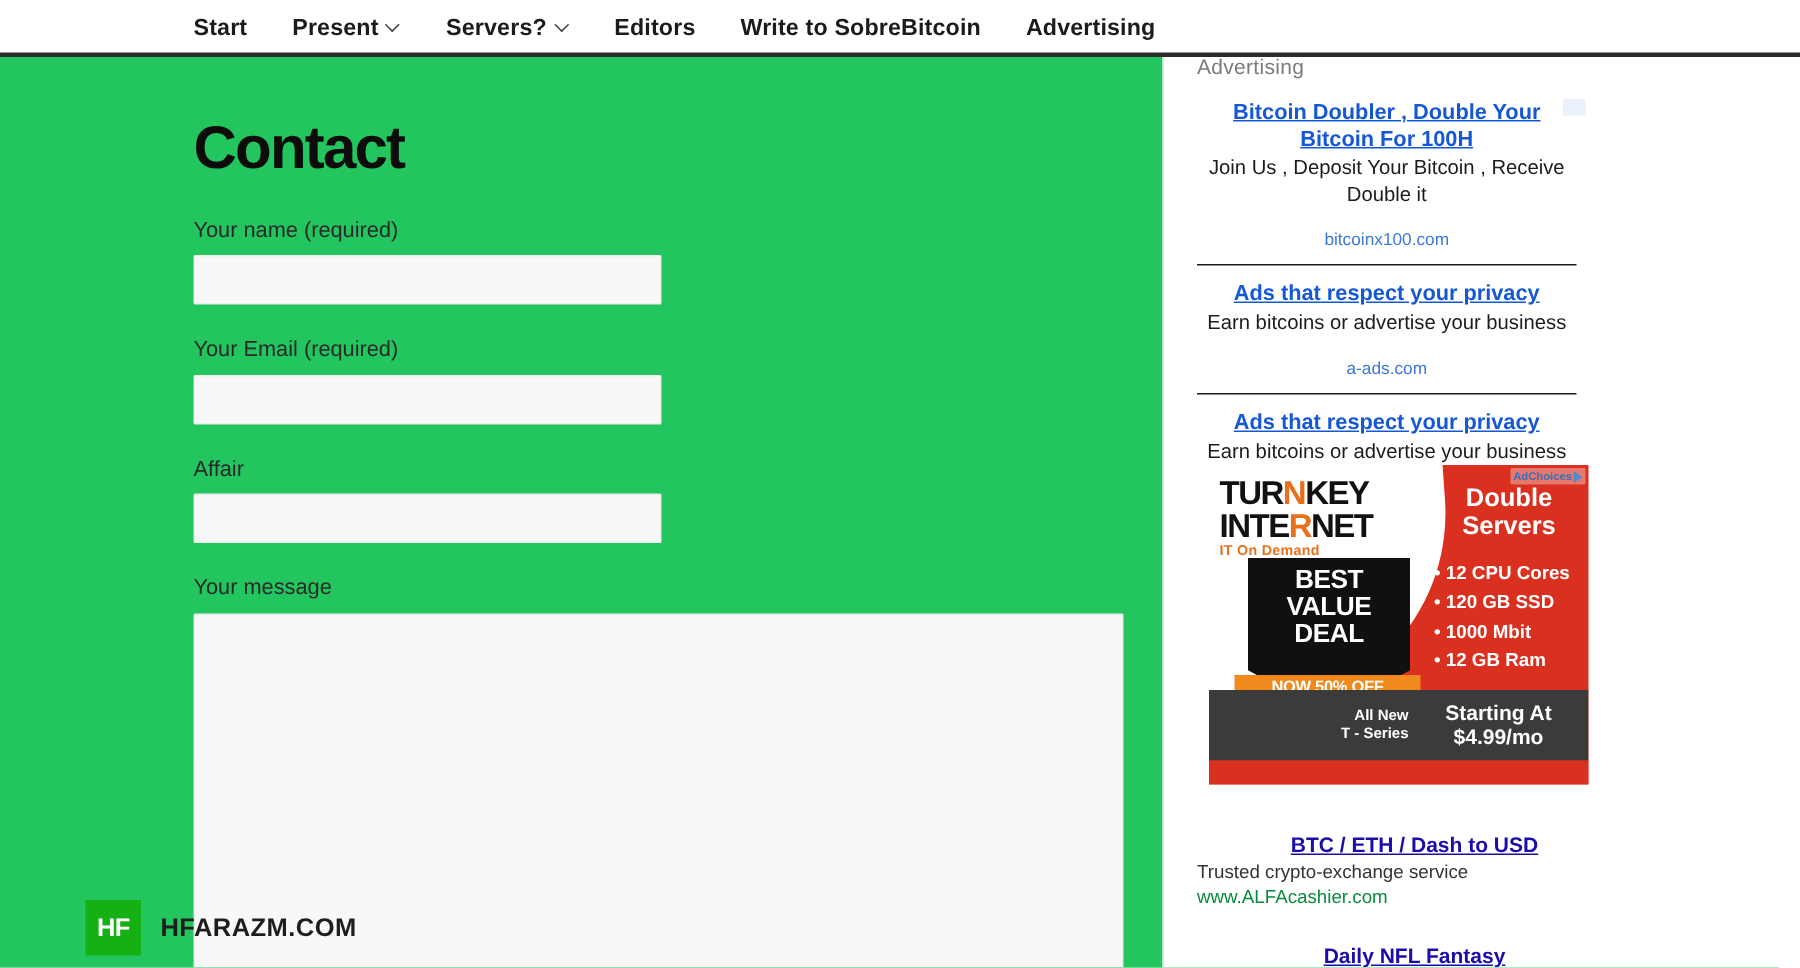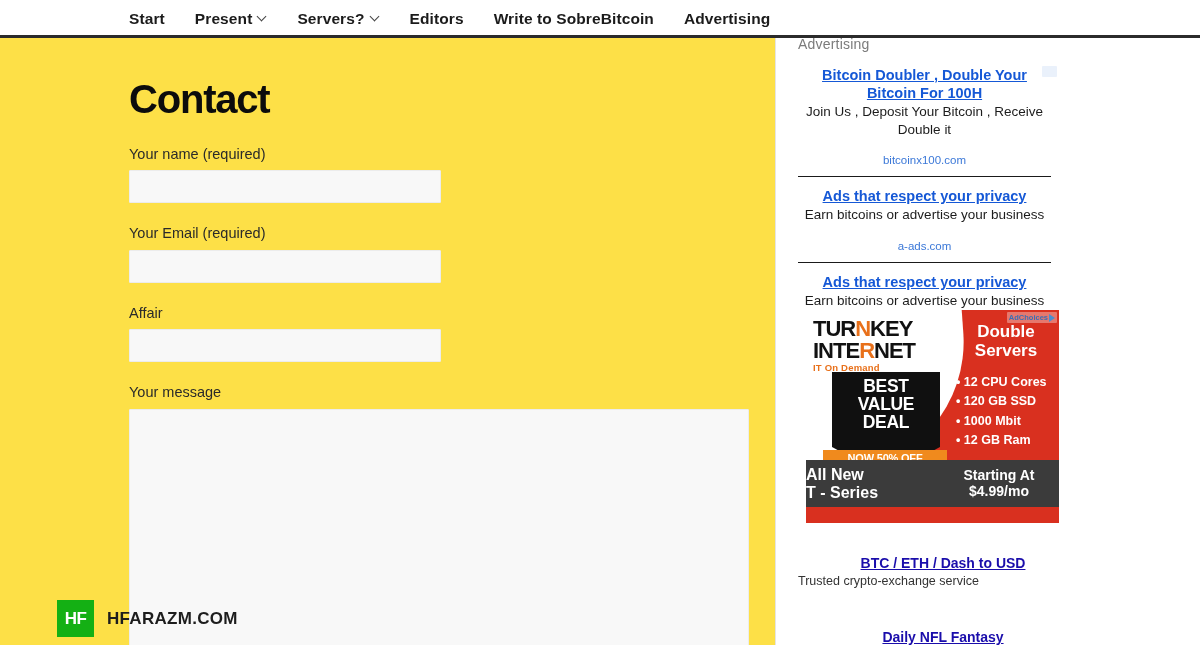--- a/index.html
+++ b/index.html
@@ -32,21 +32,21 @@
   .chev { display:inline-block; width:9px; height:9px; position:relative; top:-2px; }
   .chev:after{
     content:""; position:absolute; left:0; top:0;
     width:6px;height:6px;border-right:1.6px solid #444;border-bottom:1.6px solid #444;
     transform:rotate(45deg);
   }
 
   
   .content {
     position:absolute; top:38px; left:0; width:775px; height:607px;
-    background:#fde047; overflow:hidden;
+    background:#22c55e; overflow:hidden;
   }
   .vdiv {
     position:absolute; top:38px; left:775px; width:1px; height:607px;
     background:#e4e4e4;
   }
 
   .page-title {
     position:absolute; left:129px; top:14px;
     font-size:40px; font-weight:bold; color:#0c0c0c;
     letter-spacing:-1.2px; line-height:1;
@@ -129,21 +129,21 @@
     background:#f08a1d; color:#fff; font-size:11px; font-weight:bold;
     text-align:center; line-height:17px; letter-spacing:-.2px;
   }
   .b-right { position:absolute; left:148px; top:12px; width:104px; color:#fff; }
   .b-rt { font-size:17px; font-weight:bold; text-align:center; line-height:1.12; }
   .b-list { margin:13px 0 0 2px; font-size:12.5px; font-weight:bold; line-height:1.55; }
   .b-bottom {
     position:absolute; left:0; bottom:16px; width:253px; height:47px;
     background:#3b3b3b; color:#fff; display:flex; align-items:center;
   }
-  .b-bl { width:133px; text-align:left; font-size:16px; font-weight:bold; line-height:1.12; }
+  .b-bl { width:133px; text-align:right; font-size:10px; font-weight:bold; line-height:1.12; }
   .b-br { width:120px; text-align:center; font-size:14px; font-weight:bold; line-height:1.12; }
   .b-strip { position:absolute; left:0; bottom:0; width:253px; height:16px; background:#d9301f; }
   .adchoices {
     position:absolute; right:2px; top:2px; height:11px;
     display:flex; align-items:center; gap:1px;
     background:rgba(255,255,255,.35); padding:0 2px; border-radius:1px;
   }
   .adchoices span { font-size:7.5px; color:#3a6fb5; font-weight:bold; }
   .adc-tri { width:0;height:0;border-left:6px solid #4a8ed0;border-top:4px solid transparent;border-bottom:4px solid transparent; }
 
@@ -292,20 +292,21 @@
         <div>Starting At</div>
         <div>$4.99/mo</div>
       </div>
     </div>
     <div class="b-strip"></div>
   </div>
 
   <div class="tad" style="top:516px;">
     <a class="tad-title">BTC / ETH / Dash to USD</a>
     <div class="tad-desc">Trusted crypto-exchange service</div>
+    <div class="tad-url">www.ALFAcashier.com</div>
   </div>
 
   <div class="tad" style="top:590px;">
     <a class="tad-title">Daily NFL Fantasy</a>
   </div>
 </aside>
 
 <div class="watermark">
   <div class="wm-badge">HF</div>
   <div class="wm-text">HFARAZM.COM</div>

